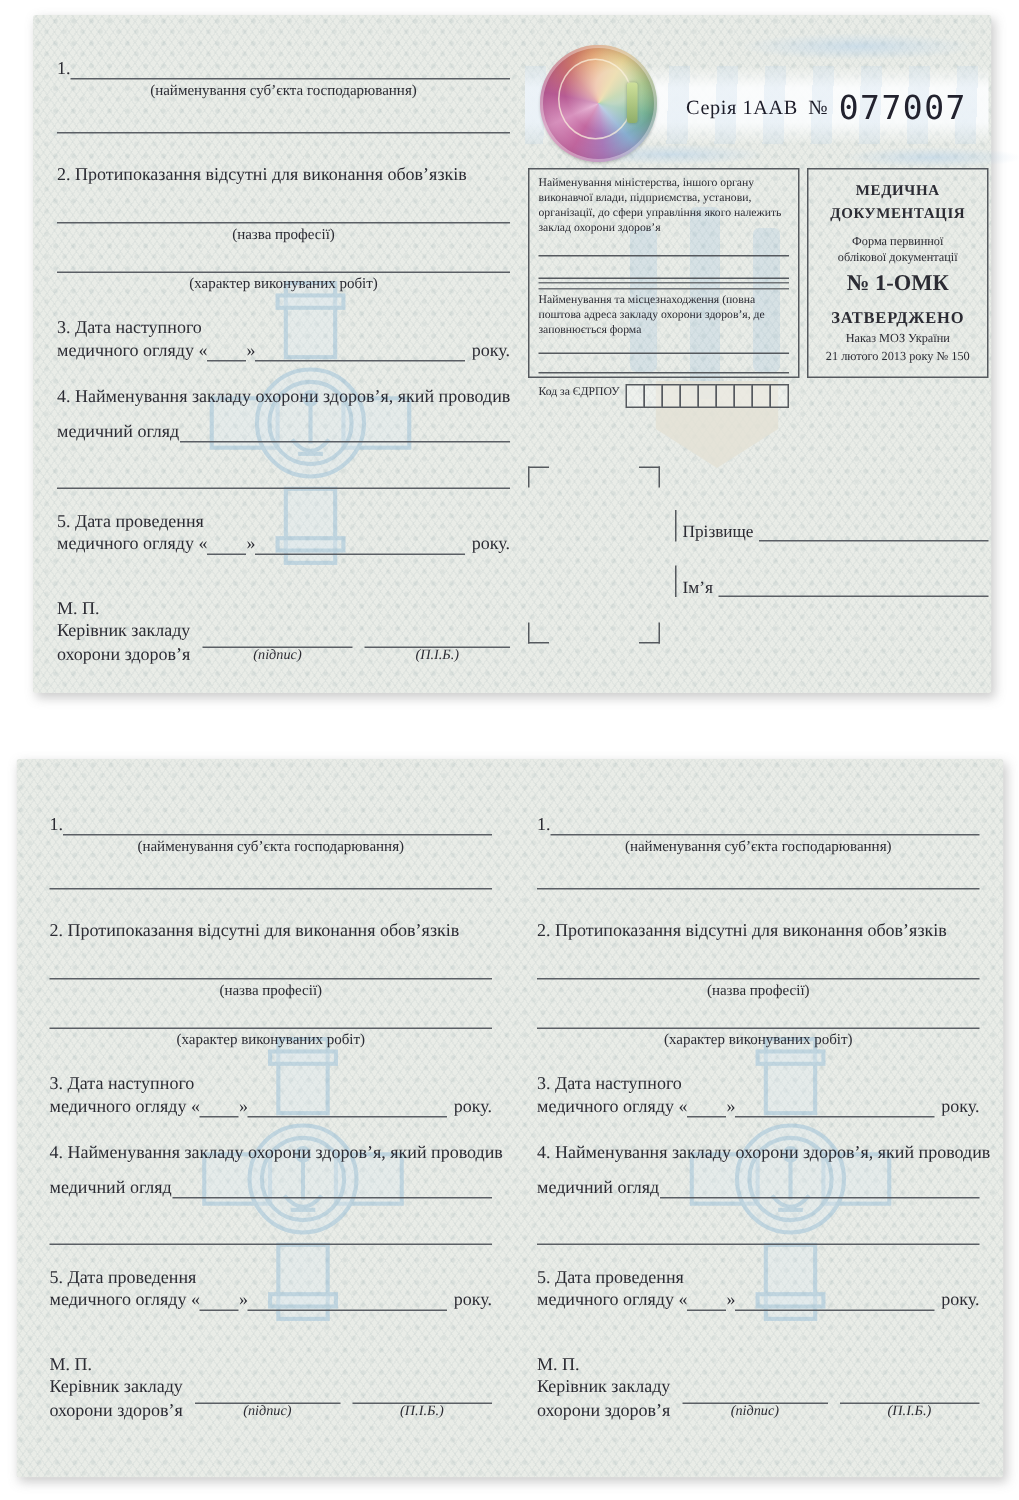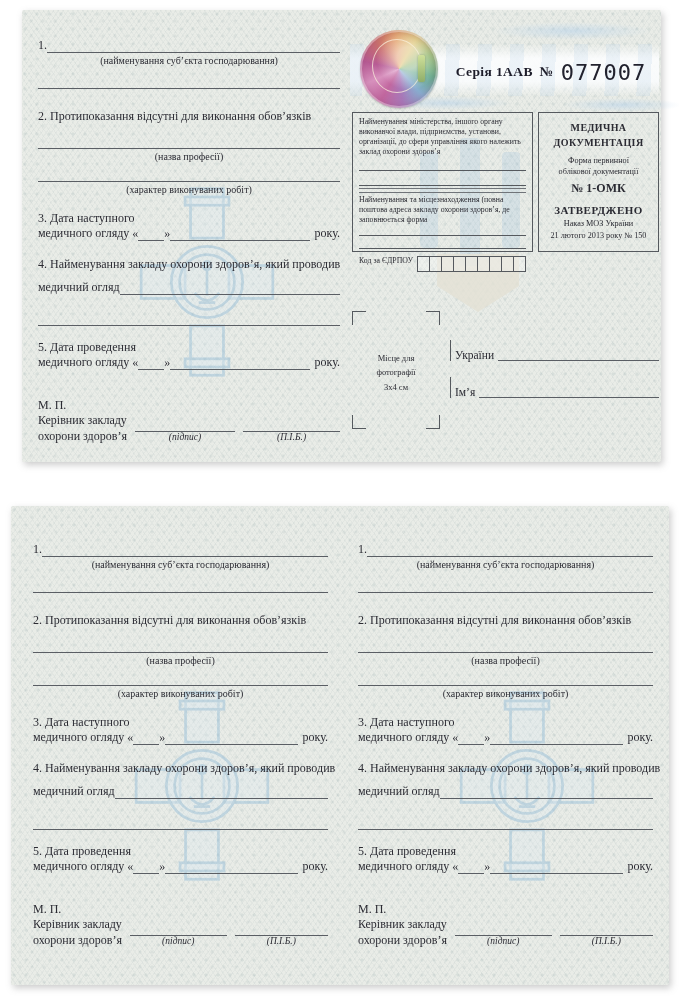--- a/index.html
+++ b/index.html
@@ -43,21 +43,21 @@
 
   
   .serial-band{position:absolute;left:328px;top:34px;width:309px;height:52px;
     background:
       repeating-linear-gradient(92deg, rgba(185,210,232,.22) 0 14px, rgba(255,255,255,0) 14px 32px),
       linear-gradient(180deg, rgba(255,255,255,0), rgba(252,253,254,.92) 28%, rgba(250,252,253,.92) 72%, rgba(255,255,255,0));}
   .cloud{position:absolute;border-radius:50%;
     background:radial-gradient(ellipse at center, rgba(182,210,234,.55), rgba(182,210,234,0) 70%);}
   .serial-text{position:absolute;left:422px;top:44px;width:214px;height:36px;
     display:flex;align-items:center;justify-content:center;gap:7px;}
-  .serial-series{font-weight:bold;font-size:13.5px;letter-spacing:.4px;color:#1d1d2a;}
+  .serial-series{font-weight:normal;font-size:13.5px;letter-spacing:.4px;color:#1d1d2a;}
   .serial-number{font-family:"DejaVu Sans Mono",monospace;font-size:22px;letter-spacing:1px;color:#22222e;}
 
   .holo{position:absolute;left:338px;top:20px;width:78px;height:78px;border-radius:50%;
     background:
       radial-gradient(circle at 62% 36%, rgba(255,246,255,.55) 0 16%, transparent 46%),
       conic-gradient(from 210deg,#c2679f,#d892be,#b75b94,#c96f6f,#e09a5b,#d9c45c,#86b95f,#64ad8a,#88aed0,#a878b8,#c2679f);
     box-shadow:inset 0 0 0 2px rgba(255,255,255,.35), inset 0 0 10px rgba(140,60,110,.45), 0 1px 2px rgba(0,0,0,.2);}
   .holo::before{content:"";position:absolute;left:12px;top:9px;right:16px;bottom:15px;
     border:1.5px solid rgba(250,240,220,.75);border-radius:50%;}
   .holo::after{content:"";position:absolute;right:13px;top:25px;width:7px;height:27px;border-radius:2px;
@@ -75,21 +75,21 @@
   .dd{border-top:1px solid #707479;border-bottom:1px solid #707479;height:3px;margin-top:2px;}
   .edrpou{display:flex;align-items:flex-start;gap:5px;margin-top:7px;}
   .edrpou .lbl{white-space:nowrap;}
   .cells{display:flex;}
   .cell{width:11px;height:14px;border:1px solid #55595e;margin-left:-1px;background:rgba(255,255,255,.25);}
 
   .doc-box{position:absolute;left:516px;top:102px;width:121px;height:140px;border:1px solid #55595e;
     box-sizing:border-box;text-align:center;padding:7px 3px 0;background:transparent;z-index:1;}
   .doc-h{font-weight:bold;font-size:10px;letter-spacing:.4px;line-height:1.5;}
   .doc-s{font-size:8.2px;line-height:1.4;margin-top:5px;}
-  .doc-no{font-weight:bold;font-size:12px;margin-top:3px;}
+  .doc-no{font-weight:bold;font-size:15px;margin-top:3px;}
   .doc-app{font-weight:bold;font-size:11px;letter-spacing:.5px;margin-top:8px;}
   .doc-ord{font-size:8.2px;line-height:1.45;margin-top:2px;}
 
   .shield-wm{position:absolute;left:415px;top:244px;width:82px;height:58px;background:#e3e1d5;opacity:.8;
     clip-path:polygon(0 0,100% 0,100% 55%,50% 100%,0 55%);z-index:0;}
   .book-title{position:absolute;left:330px;top:252px;width:307px;text-align:center;z-index:1;
     font-weight:bold;font-size:16.5px;letter-spacing:.4px;line-height:1.22;color:#26262f;}
 
   .photo-area{position:absolute;left:330px;top:301px;width:88px;height:118px;z-index:1;}
   .ph-c{position:absolute;width:13px;height:13px;border:0 solid #55595e;}
@@ -236,30 +236,25 @@
     </div>
   </div>
 
   <div class="shield-wm"></div>
 
   <div class="photo-area">
     <i class="ph-c ph-tl"></i>
     <i class="ph-c ph-tr"></i>
     <i class="ph-c ph-bl"></i>
     <i class="ph-c ph-br"></i>
-    <div class="ph-txt">
-      <div>Місце для</div>
-      <div>фотографії</div>
-      <div>3х4 см</div>
-    </div>
   </div>
 
   <div class="nfields">
     <div class="nfield">
-      <span>України</span>
+      <span>Прізвище</span>
       <span class="ln"></span>
     </div>
     <div class="nfield">
       <span>Ім’я</span>
       <span class="ln"></span>
     </div>
   </div>
 </div>
 
 <div class="page page-bottom">

